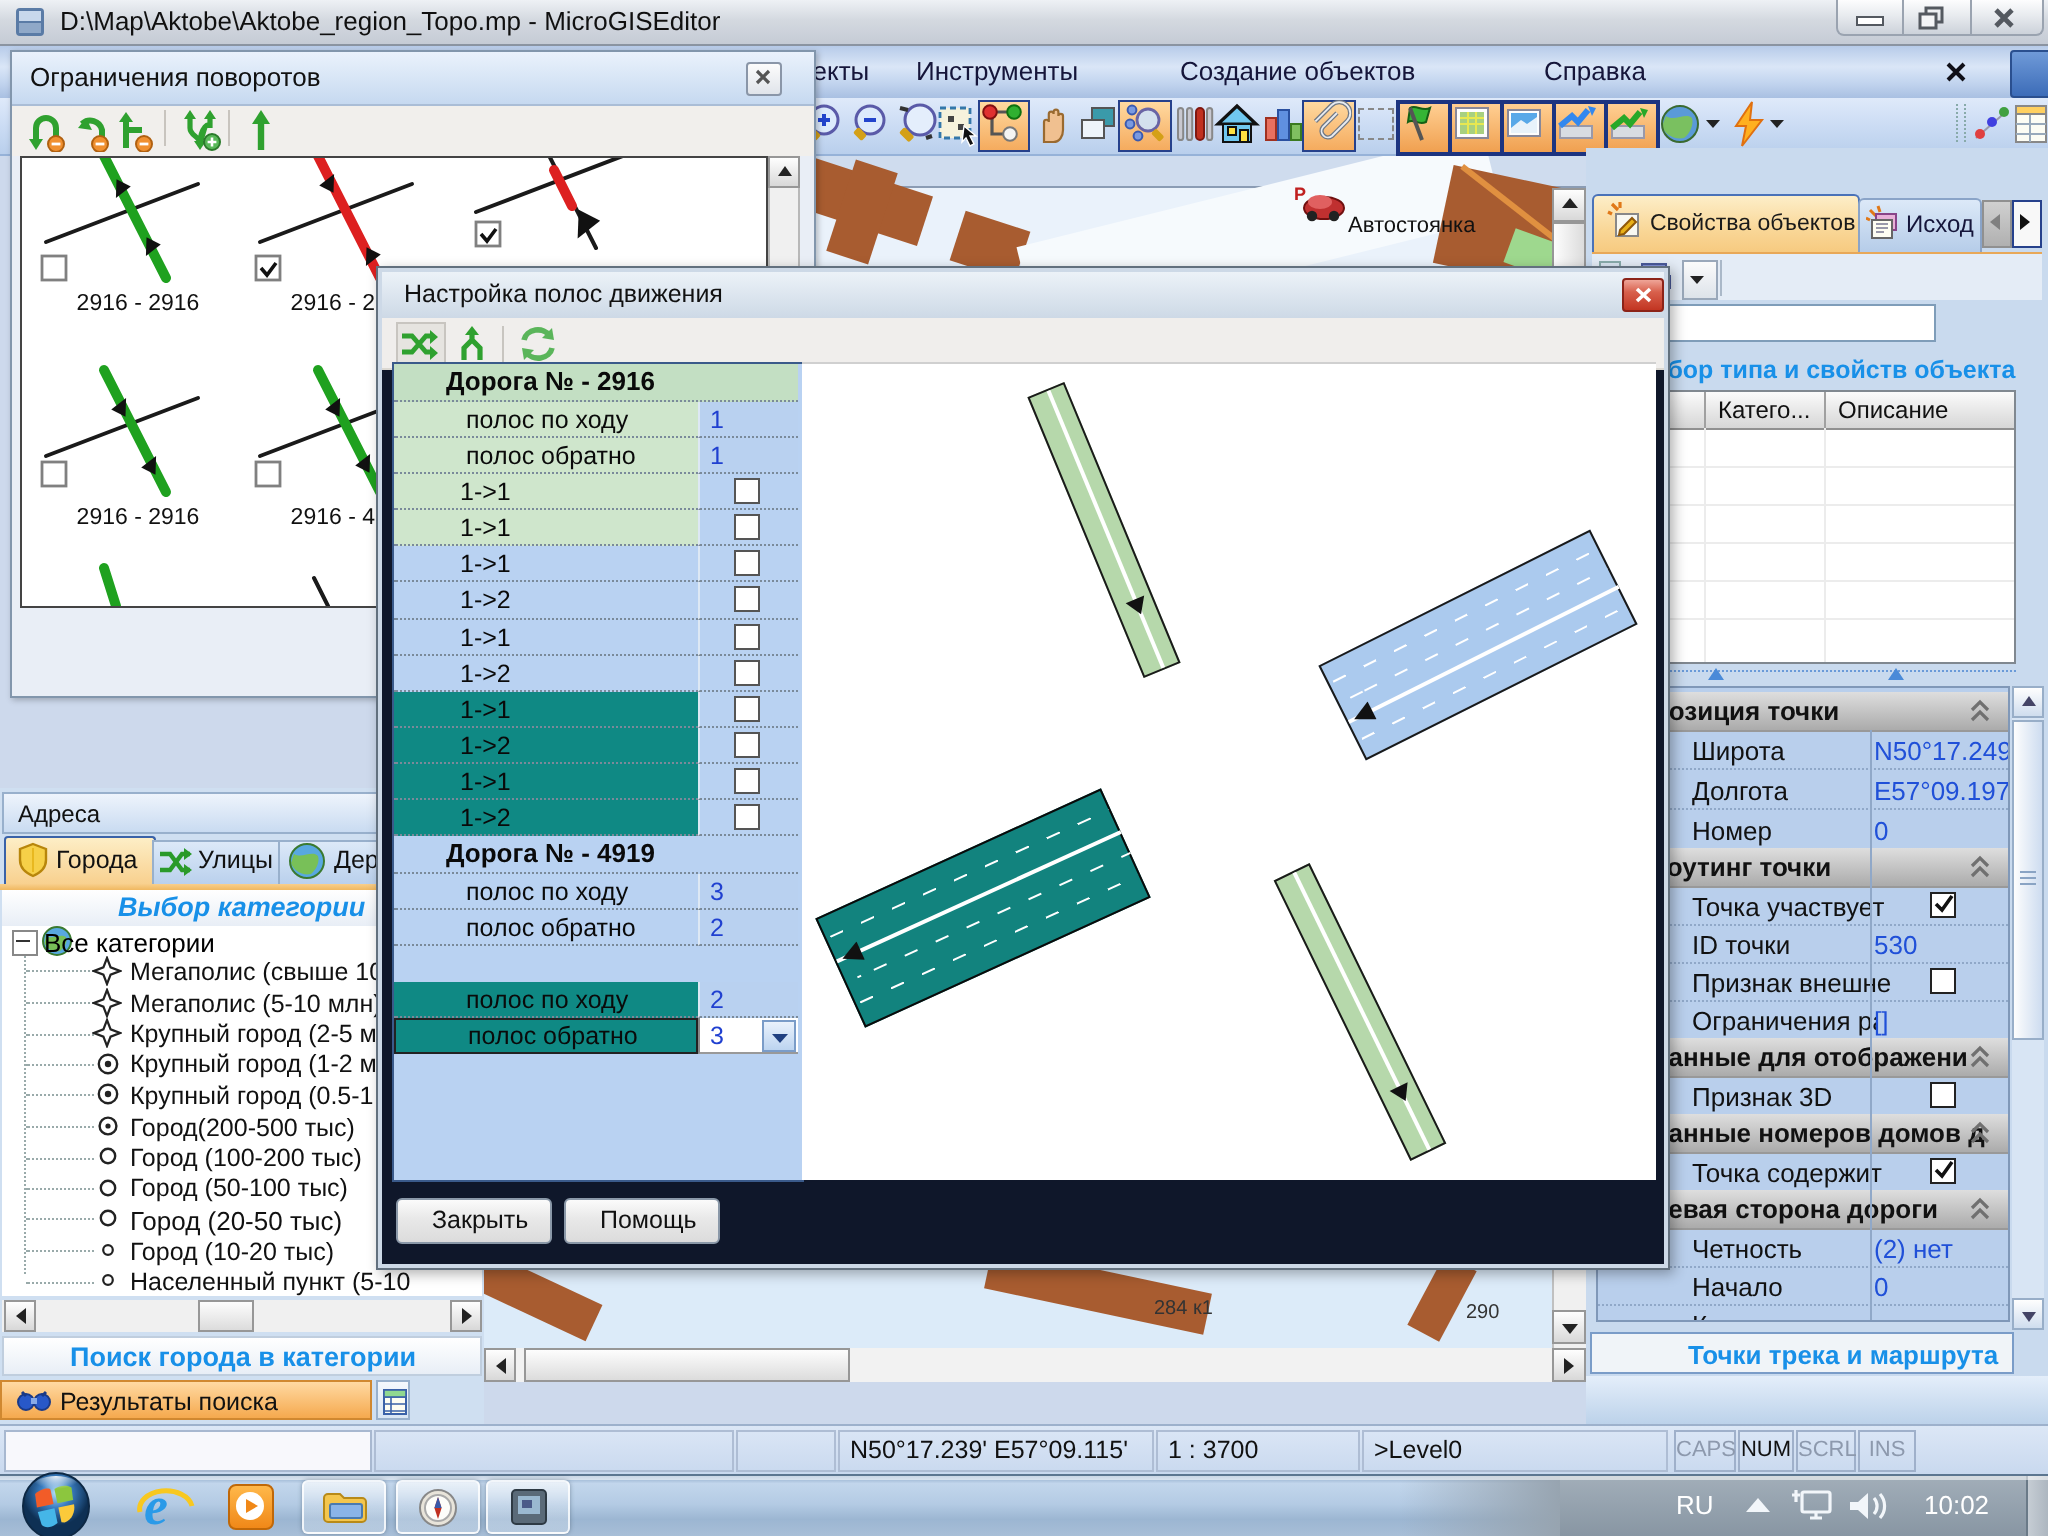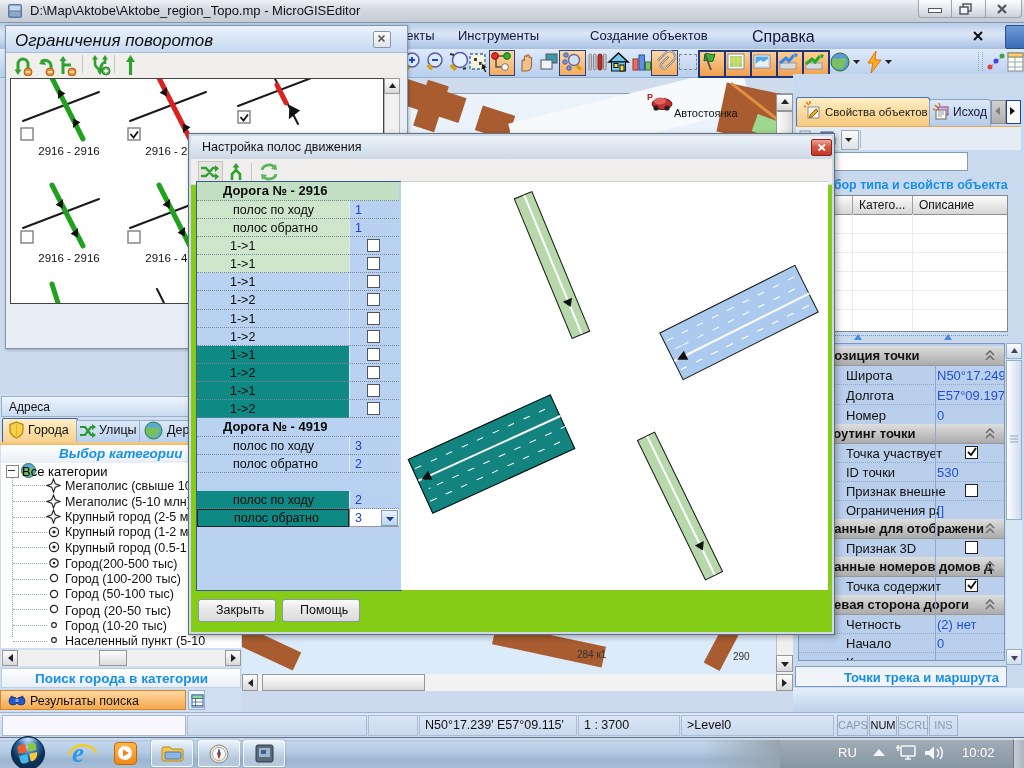--- a/index.html
+++ b/index.html
@@ -29,21 +29,21 @@
     </svg>
   <svg class="ab" style="left:996px;top:3px" width="12" height="12">
       <path d="M2 2 L10 10 M10 2 L2 10" stroke="#545960" stroke-width="2.4"></path>
     </svg>
 </div>
 
 <div class="ab" style="left:0;top:23px;width:1024px;height:26px;background:linear-gradient(#b7cbe9,#dae6f7 40%,#c3d5ef 70%,#a9c0e2);">
   <div class="txt" style="left:381px;top:5px;font-size:13px;color:#15153a;">Объекты</div>
   <div class="txt" style="left:458px;top:5px;font-size:13px;color:#15153a;">Инструменты</div>
   <div class="txt" style="left:590px;top:5px;font-size:13px;color:#15153a;">Создание объектов</div>
-  <div class="txt" style="left:752px;top:5px;font-size:16px;color:#15153a;">Справка</div>
+  <div class="txt" style="left:772px;top:5px;font-size:13px;color:#15153a;">Справка</div>
   <svg class="ab" style="left:972px;top:7px" width="12" height="12">
       <path d="M2 2 L10 10 M10 2 L2 10" stroke="#101018" stroke-width="2"></path>
     </svg>
   <div class="ab" style="left:1005px;top:2px;width:19px;height:22px;background:linear-gradient(#6f9ad8,#3c6cb8);border:1px solid #2a4f8f;border-radius:2px;"></div>
 </div>
 
 <div id="toolbar" class="ab" style="left:0;top:49px;width:1024px;height:28px;background:linear-gradient(#dfeafa,#cbdcf4 50%,#b9cfec);border-bottom:1px solid #96b2d8;">
 
 <svg class="ab" style="left:400px;top:2px" width="23" height="23">
       <circle cx="12" cy="9" r="7" fill="#dceafc" stroke="#5a5aa8" stroke-width="1.5"></circle>
@@ -566,21 +566,21 @@
 <div class="txt" style="left:687px;top:5px;font-size:12.5px;color:#111;">&gt;Level0</div>
 <div class="kbd" style="left:837px;width:29px;">CAPS</div>
 <div class="kbd" style="left:869px;width:26px;color:#111;">NUM</div>
 <div class="kbd" style="left:898px;width:28px;">SCRL</div>
 <div class="kbd" style="left:929px;width:27px;">INS</div>
 </div>
 
 <div id="fpanel" class="ab" style="left:5px;top:25px;width:401px;height:322px;background:#e9eef6;border:1px solid #8296ac;box-shadow:1px 1px 3px rgba(0,0,0,.25);z-index:10;">
 
 <div class="ab" style="left:0;top:0;width:401px;height:26px;background:linear-gradient(#eaf2fc,#c6d9f0);border-bottom:1px solid #aabdd6;">
-  <div class="txt" style="left:9px;top:5px;font-size:17px;color:#111;font-style:italic;">Ограничения поворотов</div>
+  <div class="txt" style="left:9px;top:5px;font-size:13px;color:#111;">Ограничения поворотов</div>
   <div class="ab" style="left:367px;top:5px;width:16px;height:15px;background:linear-gradient(#fcfcfc,#e0e4ea);border:1px solid #8a96a8;border-radius:2px;"></div>
   <svg class="ab" style="left:371px;top:8px" width="9" height="9">
         <path d="M1.5 1.5 L7.5 7.5 M7.5 1.5 L1.5 7.5" stroke="#555" stroke-width="1.6"></path>
       </svg>
 </div>
 <div class="ab" style="left:0;top:27px;width:401px;height:25px;background:#f1efec;"></div>
 <svg class="ab" style="left:7px;top:29px" width="21" height="21">
       <path d="M5 15 V9 a5 5 0 0 1 10 0 v4" fill="none" stroke="#2fa12f" stroke-width="3"></path>
       <path d="M5 20 l-3.5-5.5 h7z" fill="#2fa12f"></path>
       <path d="M15 16 l-3.5-4 h7z" fill="#2fa12f" opacity="0"></path>
@@ -674,21 +674,21 @@
 <div class="ab" style="left:378px;top:225px;width:16px;height:30px;background:linear-gradient(90deg,#fdfdfd,#dcdcdc);border:1px solid #979797;box-sizing:border-box;"></div>
 <svg class="ab" style="left:381px;top:235px" width="10" height="10">
       <path d="M1 2h8M1 5h8M1 8h8" stroke="#aaa" stroke-width="1"></path>
     </svg>
 <div class="ab" style="left:378px;top:262px;width:16px;height:16px;background:linear-gradient(#fefefe,#d8d8d8);border:1px solid #979797;box-sizing:border-box;"></div>
 <svg class="ab" style="left:382px;top:267px" width="9" height="8">
       <path d="M4.5 7 L8 2 H1z" fill="#222"></path>
     </svg>
 </div>
 
-<div id="dialog" class="ab" style="left:188px;top:133px;width:645px;height:500px;background:#84cc16;border:1px solid #62707e;box-shadow:2px 2px 6px rgba(0,0,0,.3);z-index:20;">
+<div id="dialog" class="ab" style="left:188px;top:133px;width:645px;height:500px;background:#0f172a;border:1px solid #62707e;box-shadow:2px 2px 6px rgba(0,0,0,.3);z-index:20;">
 
 <div class="ab" style="left:0;top:0;width:645px;height:500px;border:2px solid #cdd9e7;box-sizing:border-box;"></div>
 <div class="ab" style="left:2px;top:2px;width:641px;height:23px;background:linear-gradient(#ecf2f8,#cdd9e6);">
   <div class="txt" style="left:11px;top:4px;font-size:12.5px;color:#111;">Настройка полос движения</div>
 </div>
 <div class="ab" style="left:622px;top:5px;width:21px;height:17px;background:linear-gradient(#efa598,#d8604c 40%,#c23522);border:1px solid #8c2318;border-radius:2px;box-sizing:border-box;"></div>
 <svg class="ab" style="left:628px;top:9px" width="10" height="9">
       <path d="M1.5 1.5 L8 7.5 M8 1.5 L1.5 7.5" stroke="#fff" stroke-width="1.8"></path>
     </svg>
 

